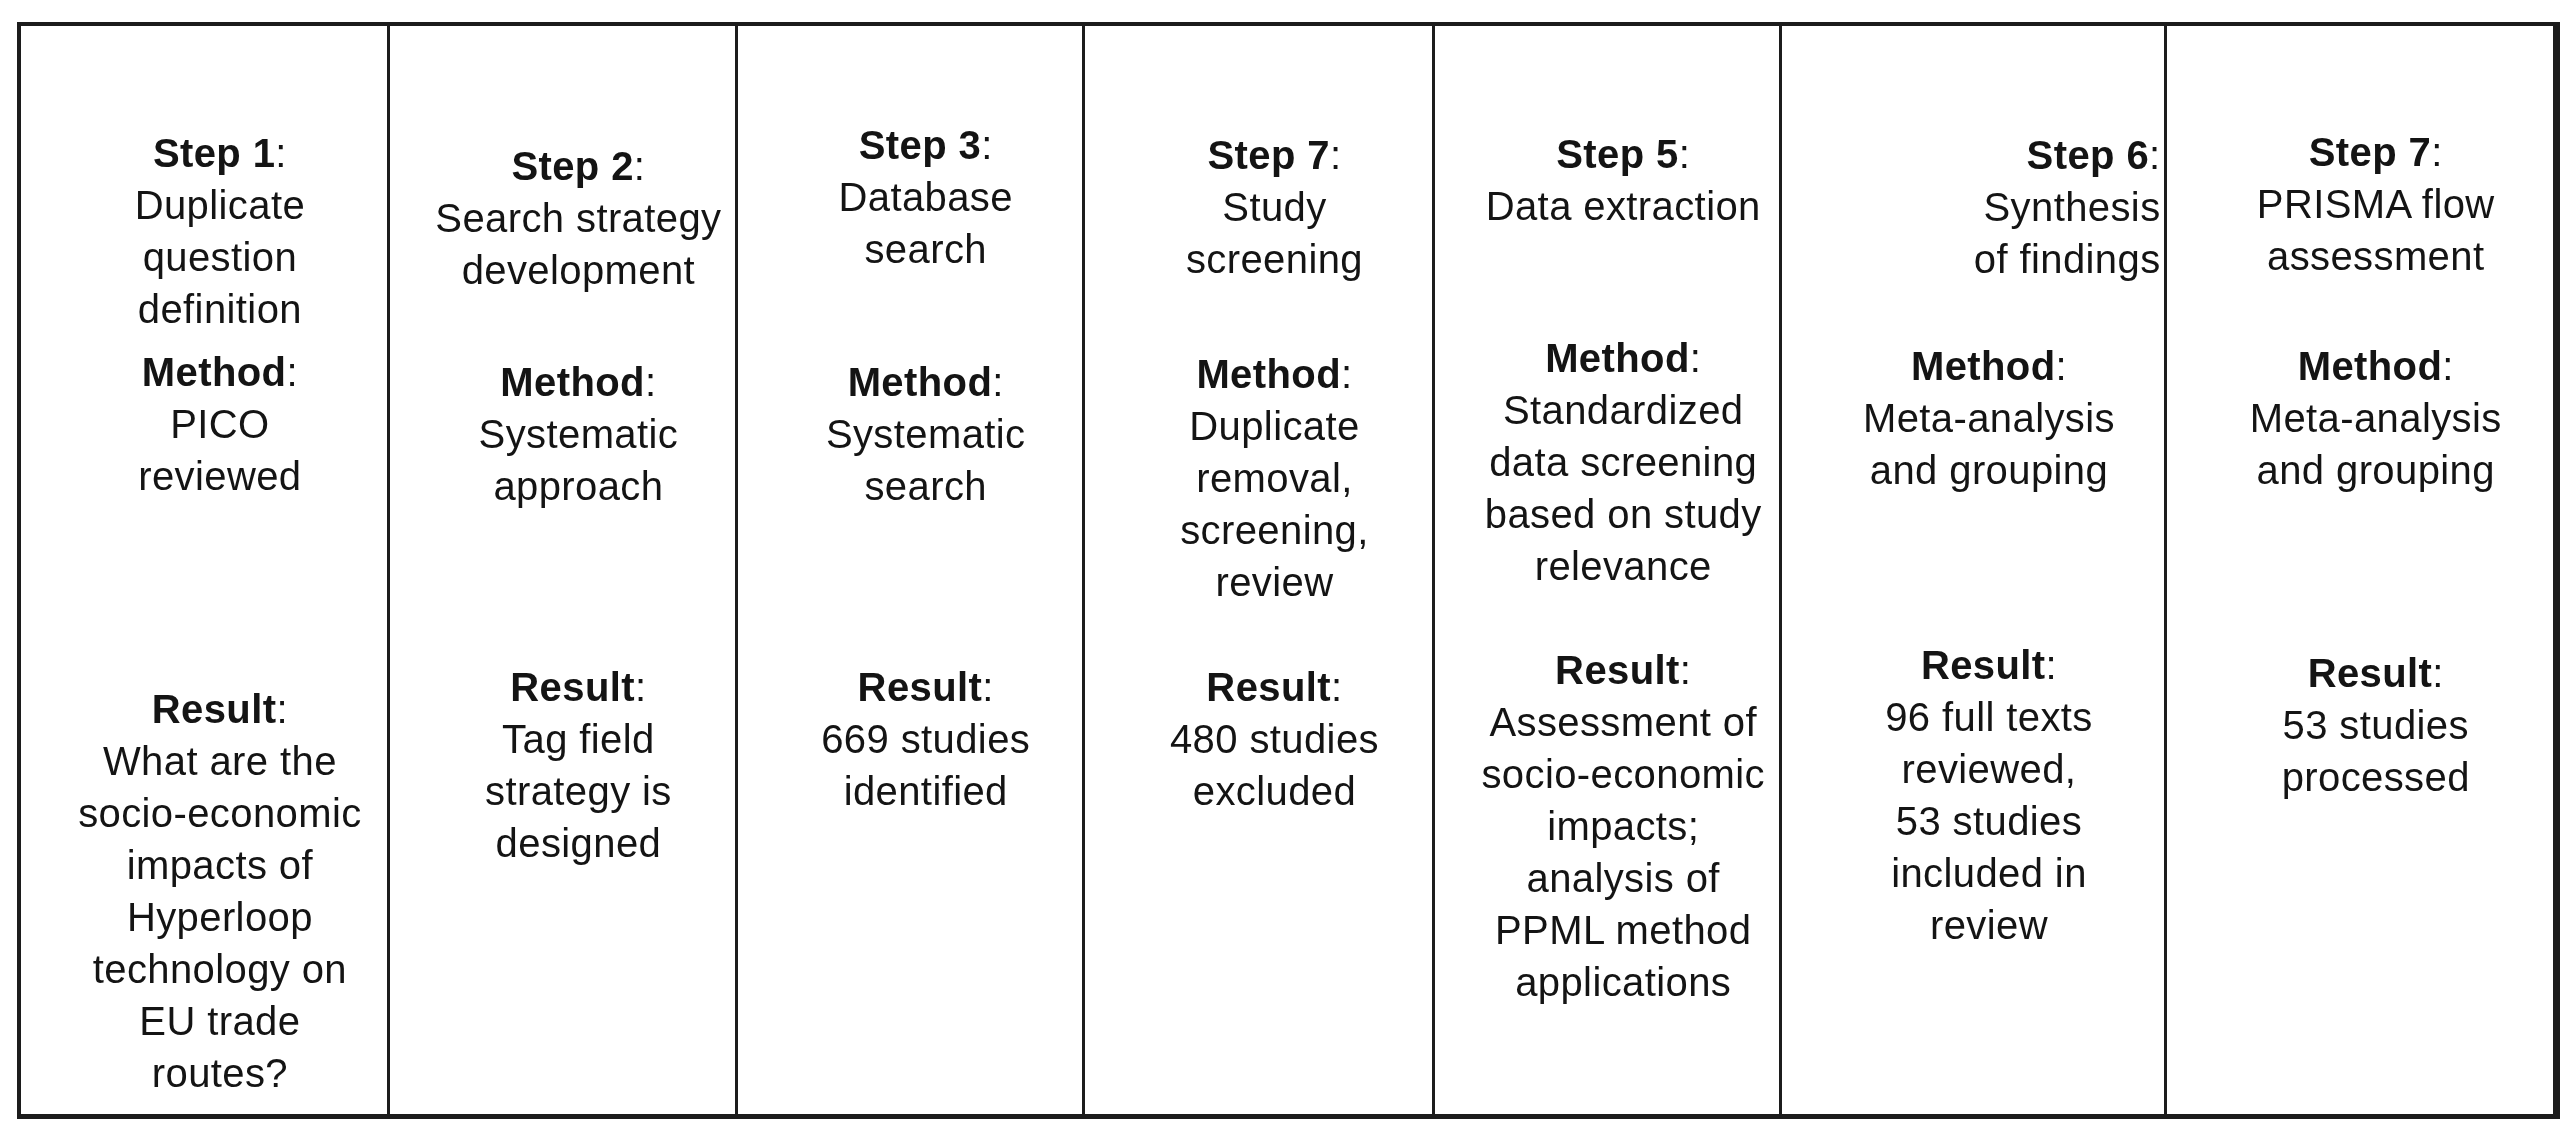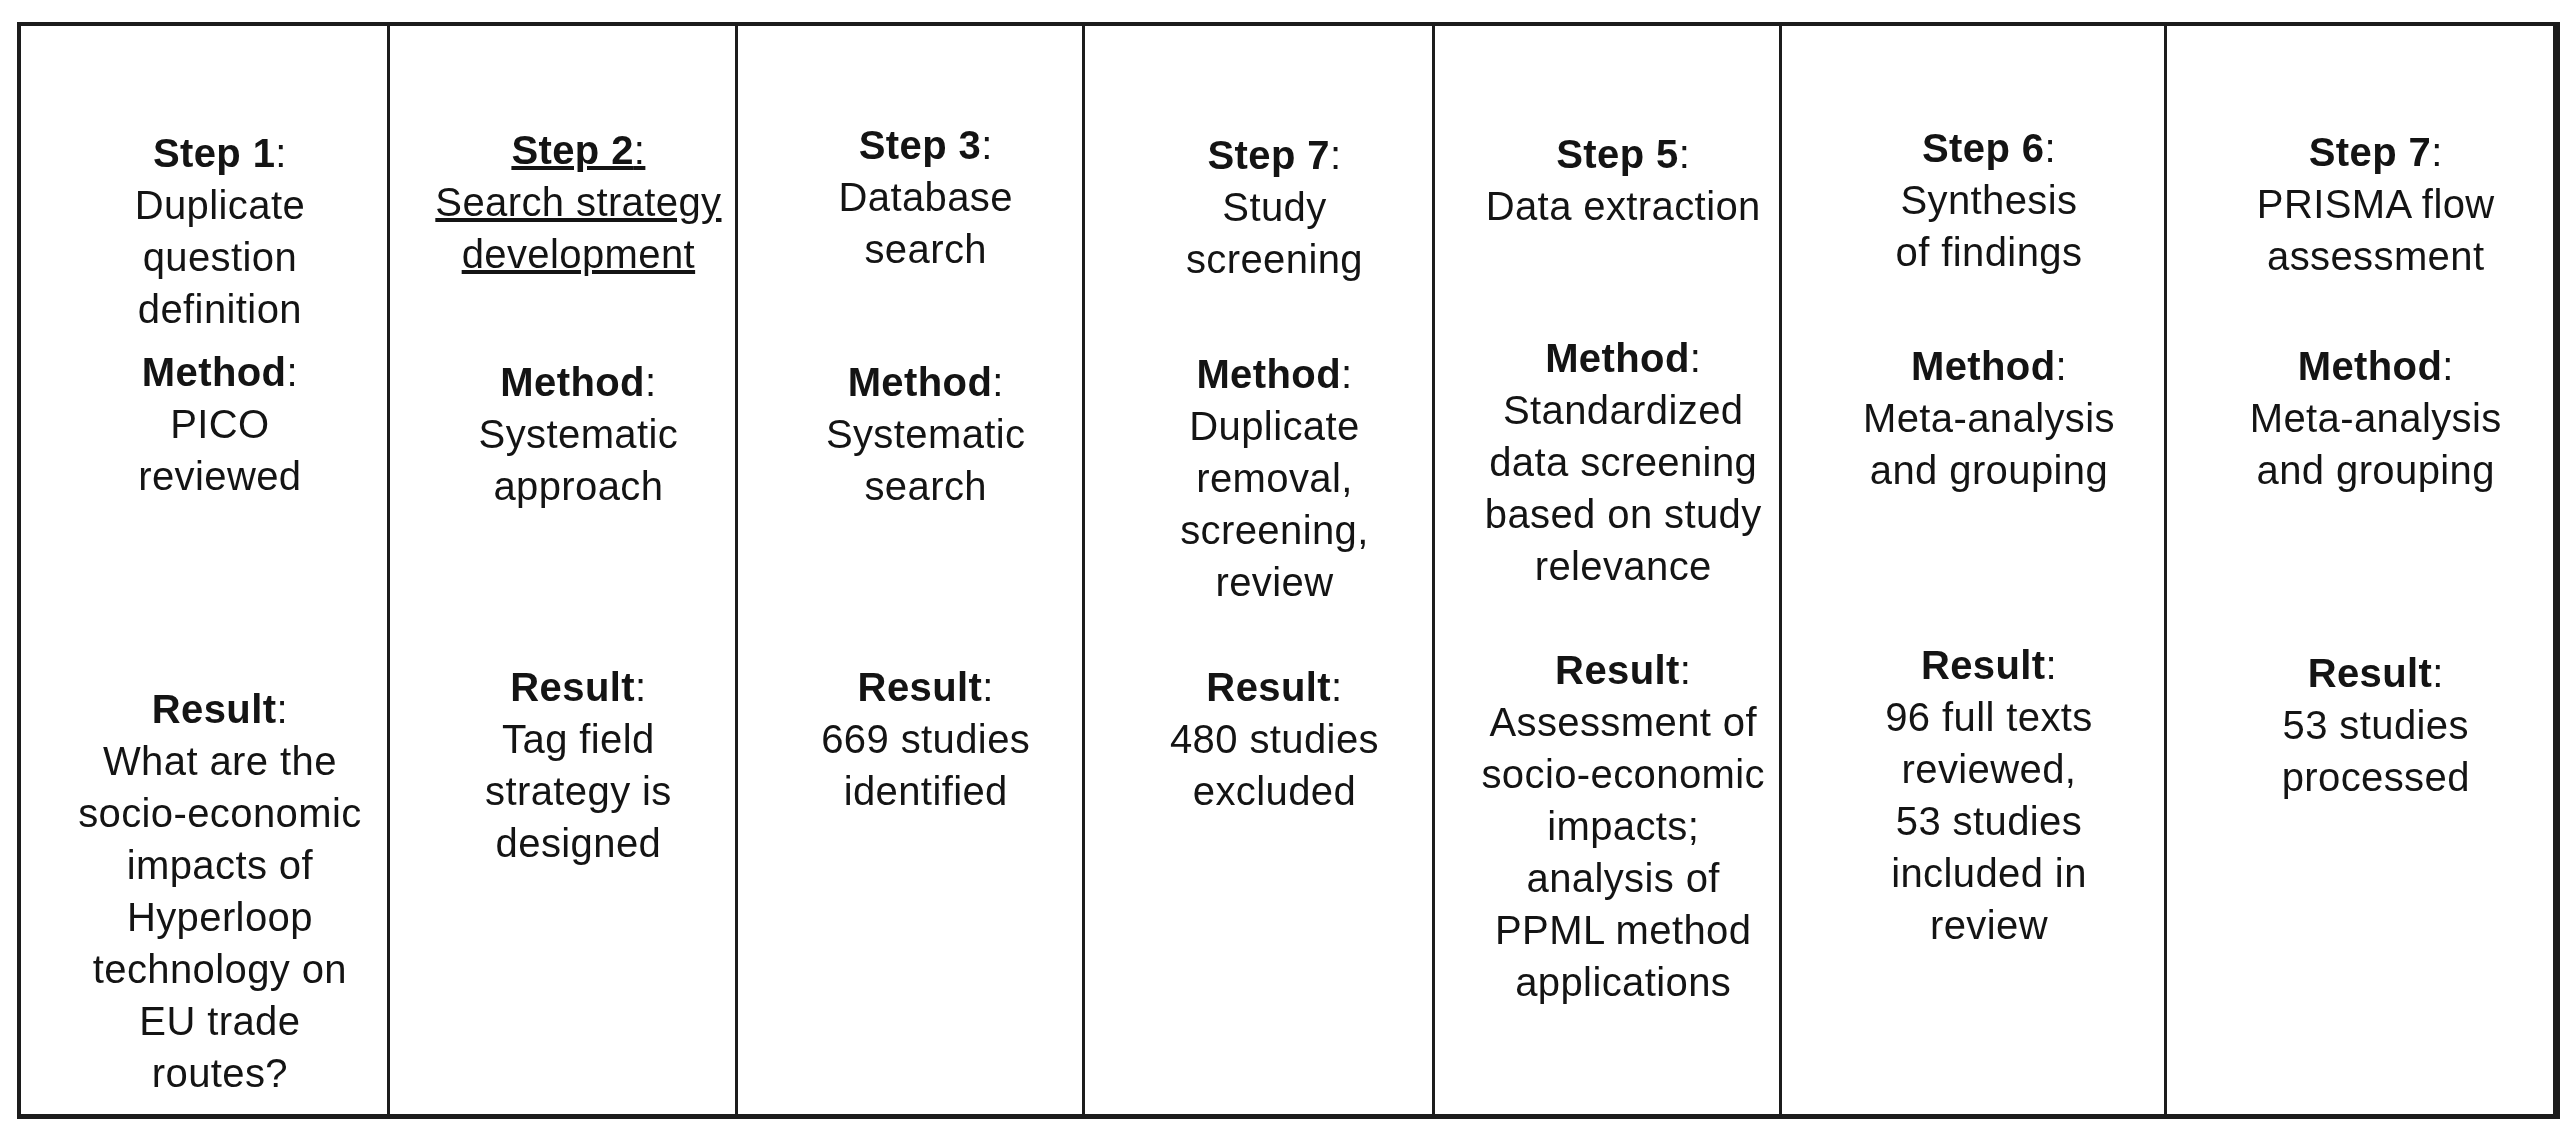--- a/index.html
+++ b/index.html
@@ -54,37 +54,37 @@
     white-space: pre-line;
     background: #ffffff;
     box-decoration-break: clone;
     -webkit-box-decoration-break: clone;
   }
 
   .c1 .step   { top: 101px; }
   .c1 .method { top: 320px; }
   .c1 .result { top: 657px; }
 
-  .c2 .step   { top: 98px; text-decoration: underline; }
+  .c2 .step   { top: 114px; }
   .c2 .method { top: 330px; }
   .c2 .result { top: 635px; }
 
   .c3 .step   { top: 93px; }
   .c3 .method { top: 330px; }
   .c3 .result { top: 635px; }
 
   .c4 .step   { top: 103px; }
   .c4 .method { top: 322px; }
   .c4 .result { top: 635px; }
 
   .c5 .step   { top: 102px; }
   .c5 .method { top: 306px; }
   .c5 .result { top: 618px; }
 
-  .c6 .step   { top: 96px; }
+  .c6 .step   { top: 103px; text-align: right; }
   .c6 .method { top: 314px; }
   .c6 .result { top: 613px; }
 
   .c7 .step   { top: 100px; }
   .c7 .method { top: 314px; }
   .c7 .result { top: 621px; }
 </style>
 </head>
 <body>
 

